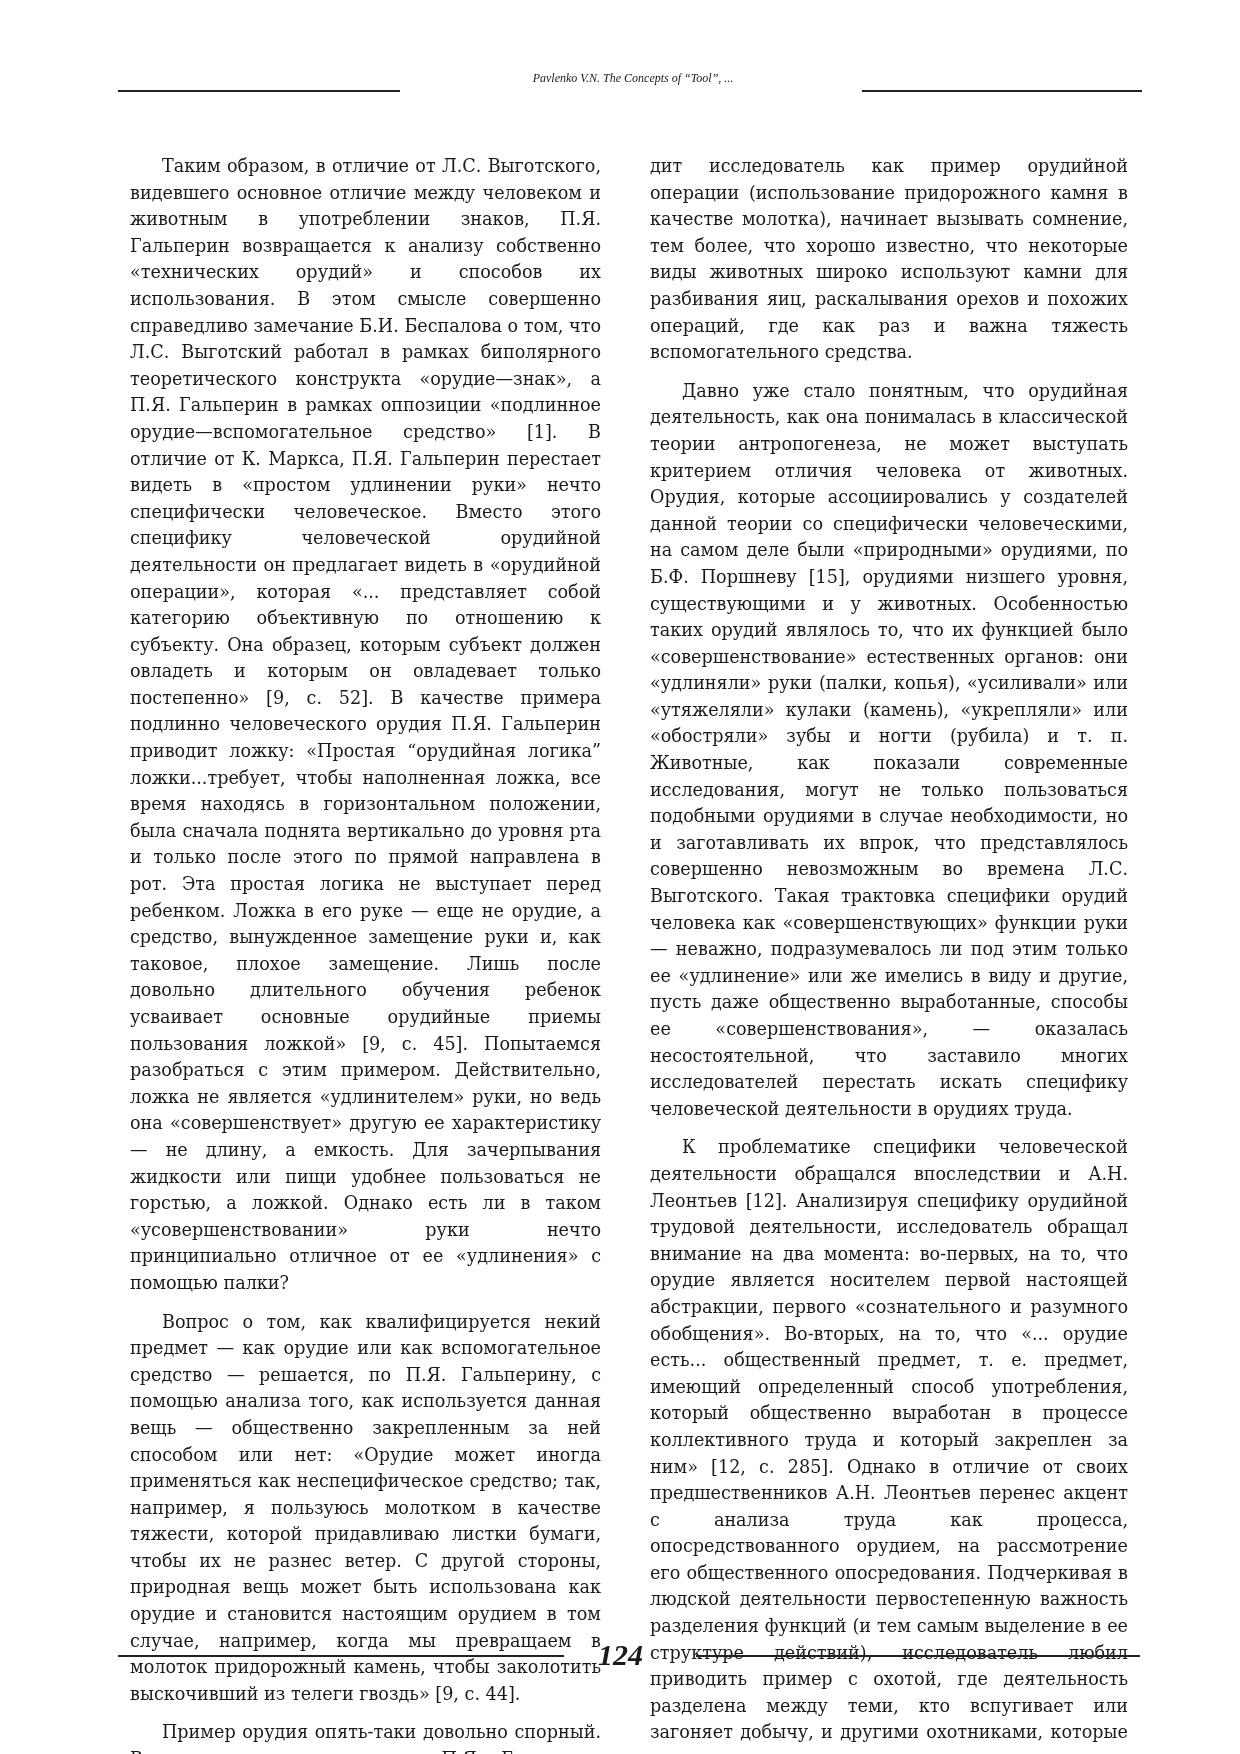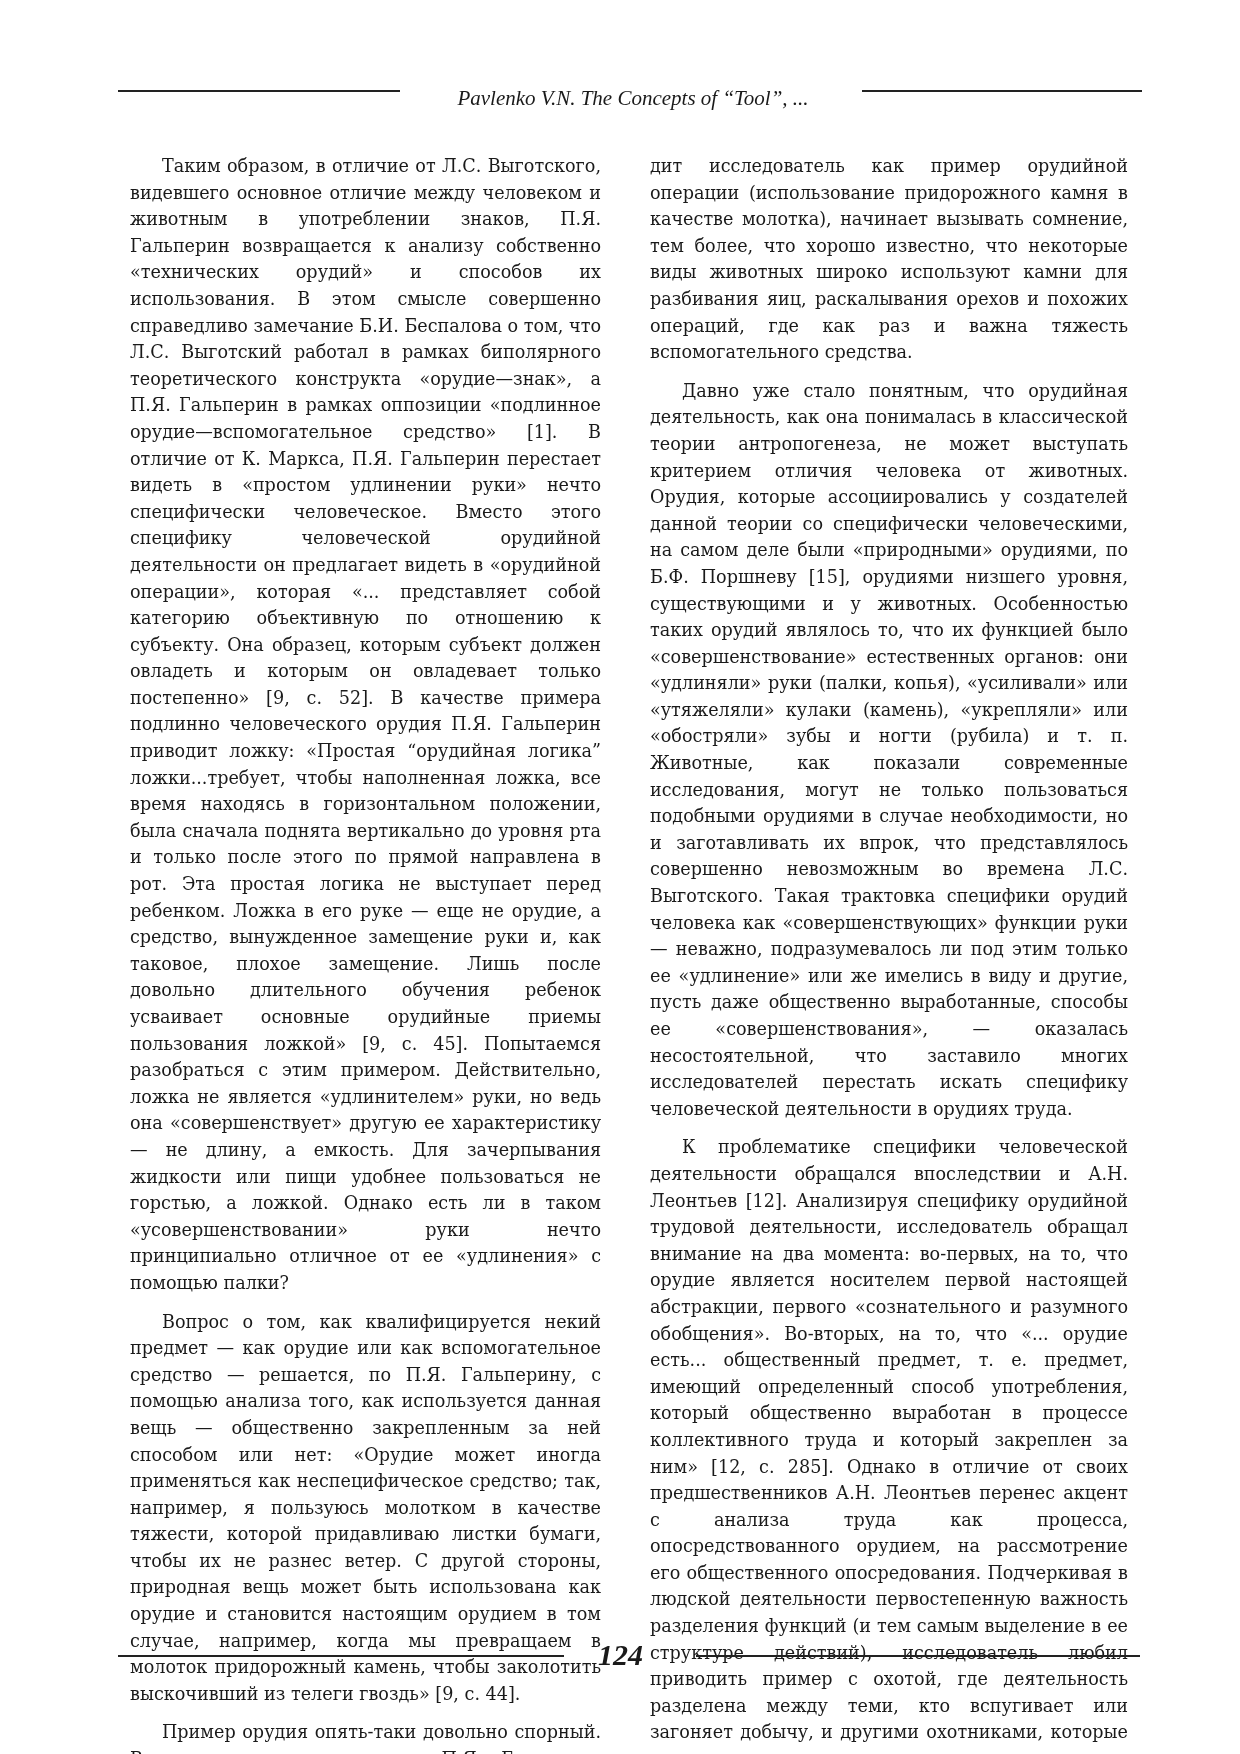--- a/index.html
+++ b/index.html
@@ -3,21 +3,21 @@
 <meta charset="utf-8">
 <style>
   html, body { margin: 0; padding: 0; background: #ffffff; }
   body { width: 1240px; height: 1754px; position: relative; overflow: hidden; font-family: "DejaVu Serif", "Liberation Serif", serif; color: #1a1a1a; }
   .header { position: absolute; top: 66px; left: 118px; width: 1022px; height: 60px; }
   .header .rule { position: absolute; top: 24px; height: 2px; background: #222; }
   .header .rule.left { left: 0; width: 282px; }
   .header .rule.right { left: 744px; width: 280px; }
   .header .titles { position: absolute; left: 300px; width: 430px; text-align: center; font-style: italic; font-family: "Liberation Serif", "DejaVu Serif", serif; }
   .header .ru { font-size: 20px; font-weight: bold; line-height: 26px; }
-  .header .en { font-size: 21px; line-height: 24px; margin-top: 20px; }
+  .header .en { font-size: 12px; line-height: 24px; }
   .col { position: absolute; top: 141px; font-size: 17.6px; line-height: 26.6px; text-align: justify; hyphens: manual; }
   .col.left { left: 118px; width: 495px; }
   .col.right { left: 638px; width: 502px; top: 141px; }
   .col p { margin: 12px; text-indent: 0; }
   .col p.indent { text-indent: 32px; }
   .footer { position: absolute; top: 1640px; left: 118px; width: 1022px; height: 30px; }
   .footer .rule { position: absolute; top: 15px; height: 2px; background: #222; }
   .footer .rule.left { left: 0; width: 446px; }
   .footer .rule.right { left: 578px; width: 444px; }
   .footer .page-num { position: absolute; left: 480px; width: 70px; top: -2px; text-align: left; font-size: 30px; font-weight: bold; font-style: italic; font-family: "Liberation Serif", "DejaVu Serif", serif; }

